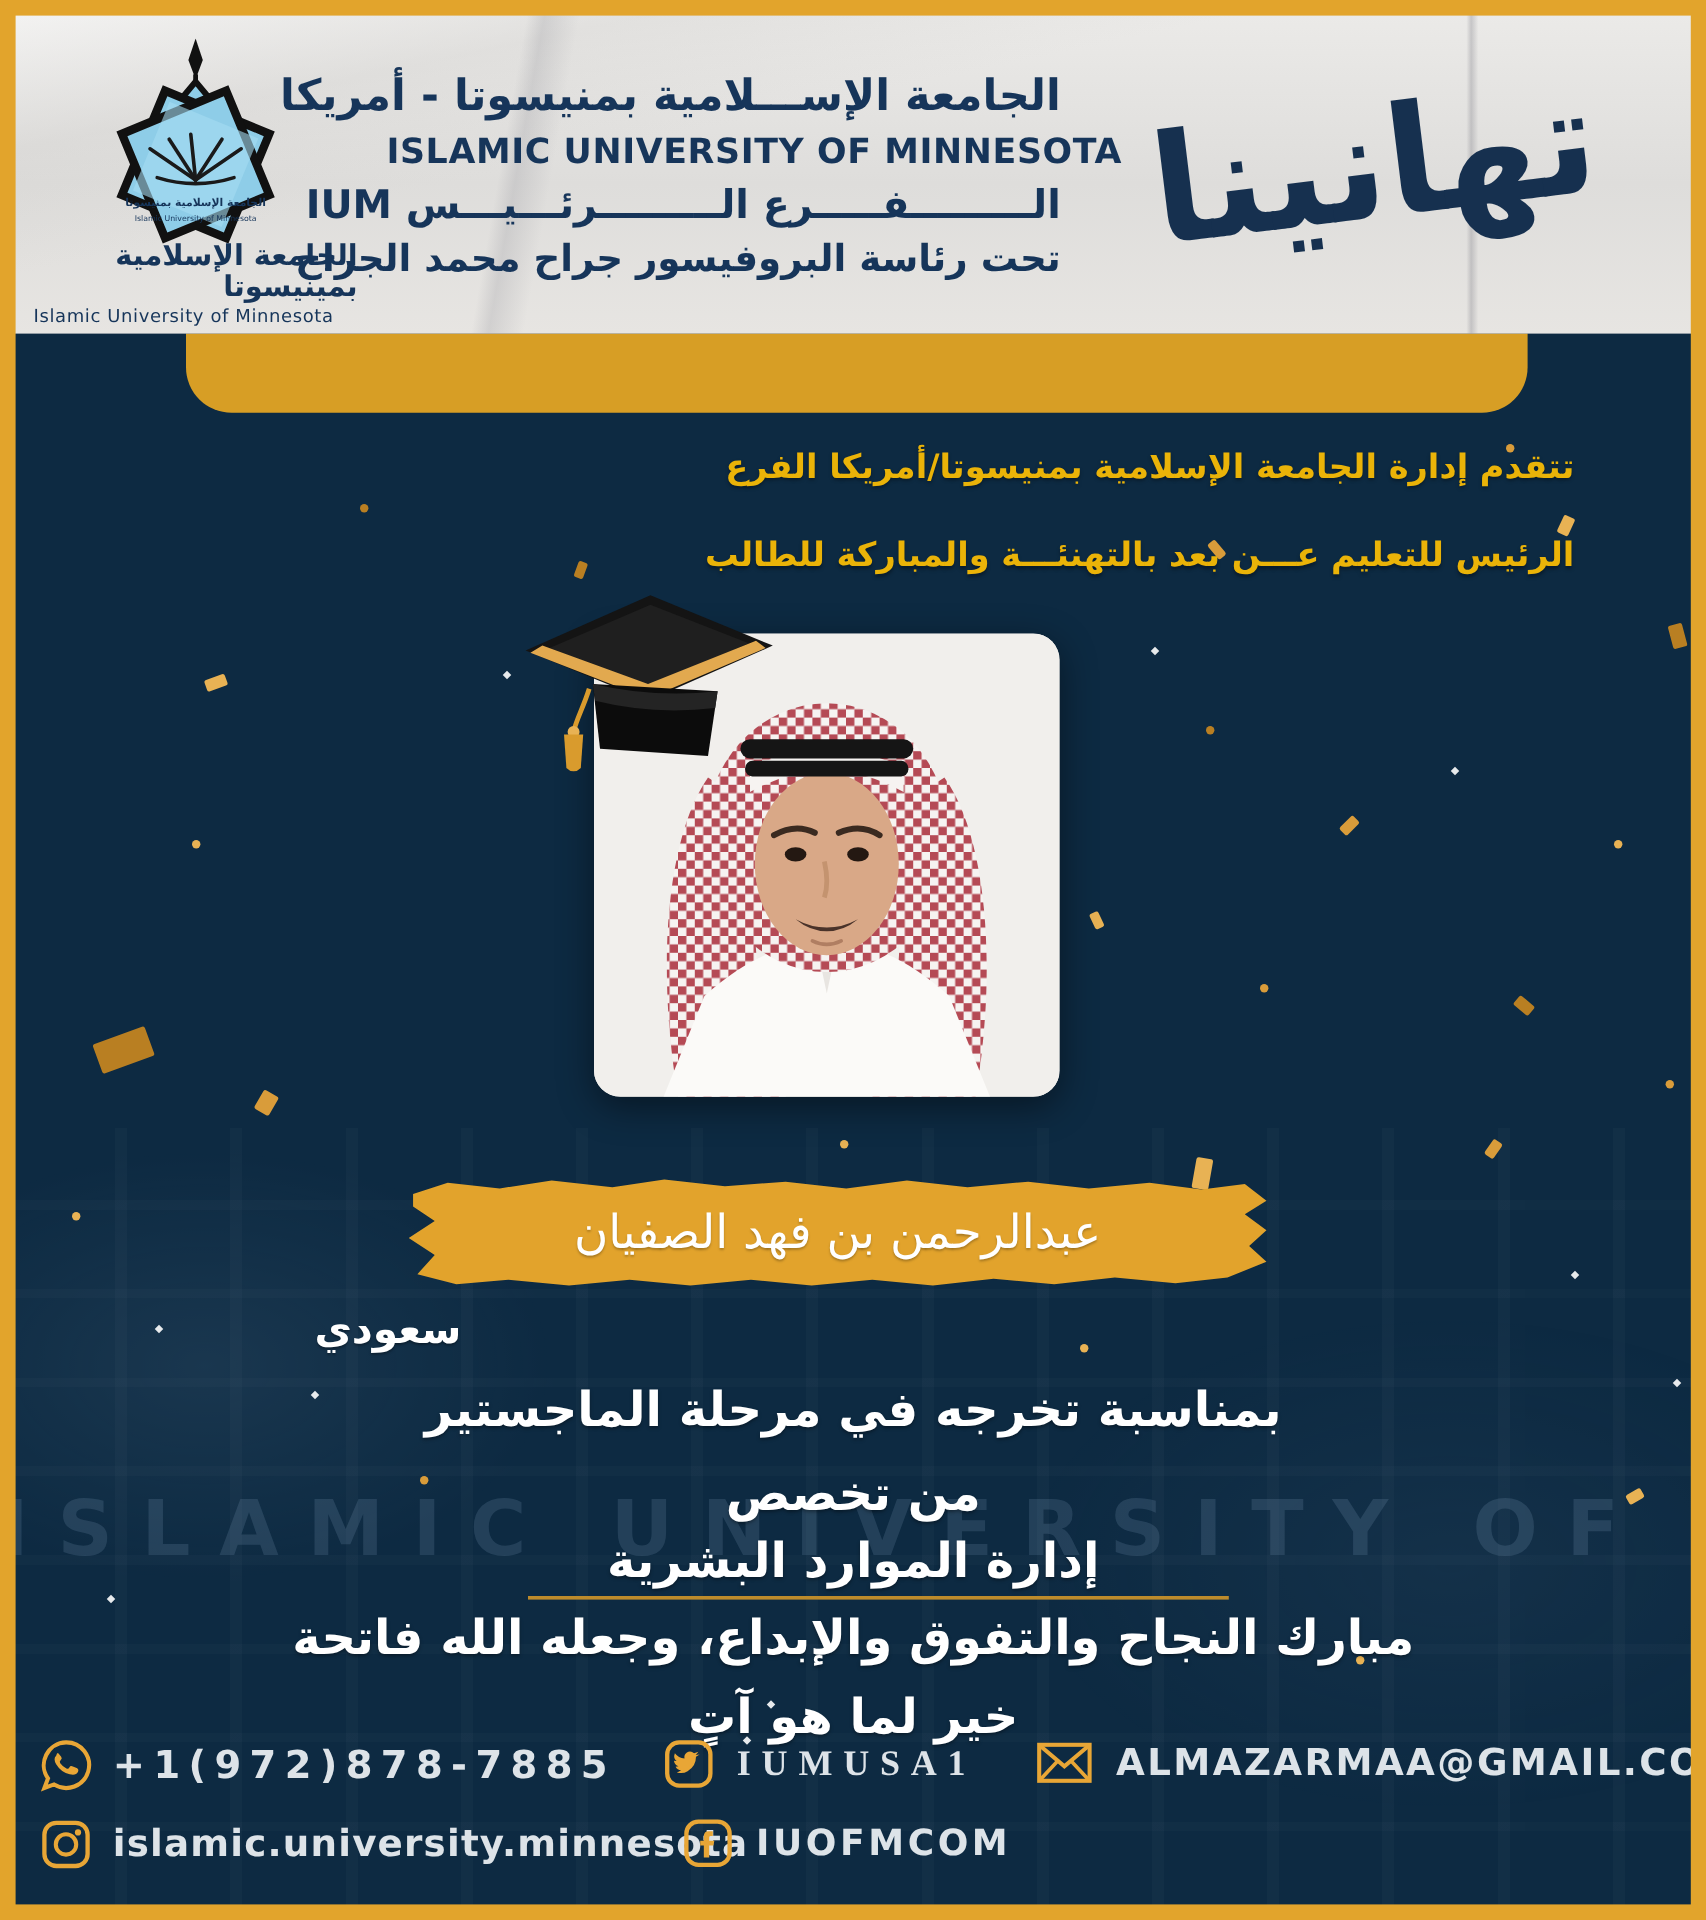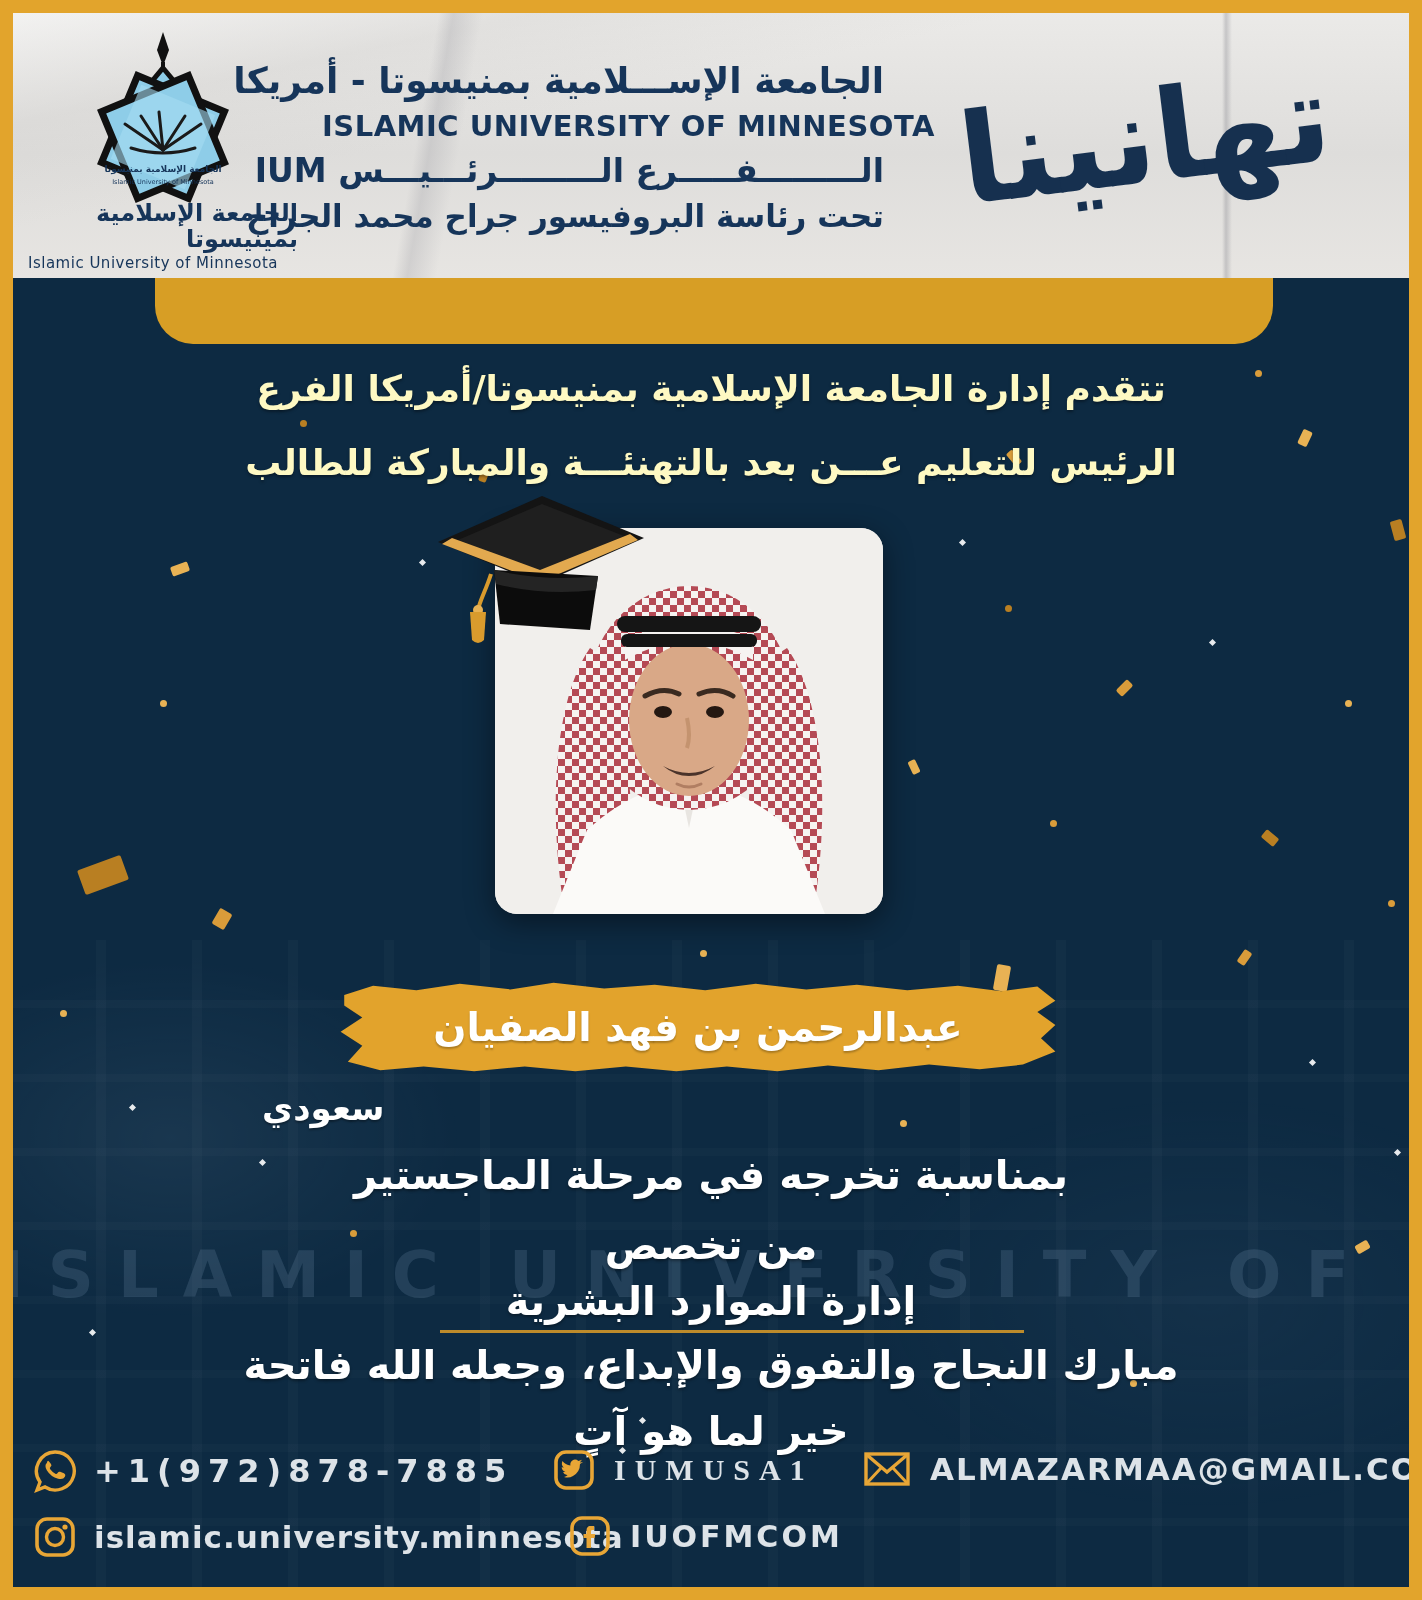--- a/index.html
+++ b/index.html
@@ -65,40 +65,40 @@
 
   
   .confetti{position:absolute;z-index:2;}
   .cf-r{border-radius:2px;}
   .cf-d{border-radius:50%;}
   .cf-s{background:#fff;}
 
   
   .intro{
     position:absolute;left:110px;top:352px;width:1202px;z-index:3;
-    direction:rtl;text-align:center;color:#fef9c3;font-weight:bold;font-size:36px;line-height:74px;
+    direction:rtl;color:#eab308;font-weight:bold;font-size:28px;line-height:74px;
     text-shadow:0 2px 3px rgba(0,0,0,.35);
   }
 
   
   .photo{
     position:absolute;left:495px;top:528px;width:388px;height:386px;z-index:3;
     border-radius:22px;overflow:hidden;background:#F2F0ED;box-shadow:0 8px 30px rgba(0,0,0,.45);
   }
   .gradcap{position:absolute;left:428px;top:478px;width:225px;height:165px;z-index:4;}
 
   
   .name-banner{
     position:absolute;left:337px;top:980px;width:722px;height:94px;z-index:3;
     background:#E2A32C;
     clip-path:polygon(1% 16%,5% 6%,11% 11%,17% 4%,24% 10%,30% 3%,37% 9%,44% 5%,51% 11%,58% 4%,65% 10%,72% 5%,79% 11%,86% 6%,92% 12%,97% 7%,99.5% 22%,97% 34%,99.5% 48%,97.5% 62%,99.5% 76%,95% 90%,89% 95%,82% 90%,75% 96%,68% 91%,61% 97%,54% 92%,47% 97%,40% 92%,33% 97%,26% 92%,19% 97%,12% 92%,6% 96%,1.5% 87%,3.5% 70%,0.5% 55%,3.5% 40%,1% 27%);
     display:flex;align-items:center;justify-content:center;
   }
   .name-banner span{
-    direction:rtl;color:#fff;font-weight:bold;font-size:39px;text-shadow:0 2px 2px rgba(0,0,0,.25);text-align:center;
+    direction:rtl;color:#fff;font-weight:normal;font-size:39px;text-shadow:0 2px 2px rgba(0,0,0,.25);text-align:center;
   }
   .nationality{
     position:absolute;left:262px;top:1088px;z-index:3;direction:rtl;
     color:#fff;font-weight:bold;font-size:34px;text-shadow:0 2px 2px rgba(0,0,0,.3);
   }
 
   
   .centerline{
     position:absolute;left:111px;width:1200px;z-index:3;direction:rtl;text-align:center;
     color:#fff;font-weight:bold;font-size:40px;text-shadow:0 2px 3px rgba(0,0,0,.35);white-space:nowrap;

